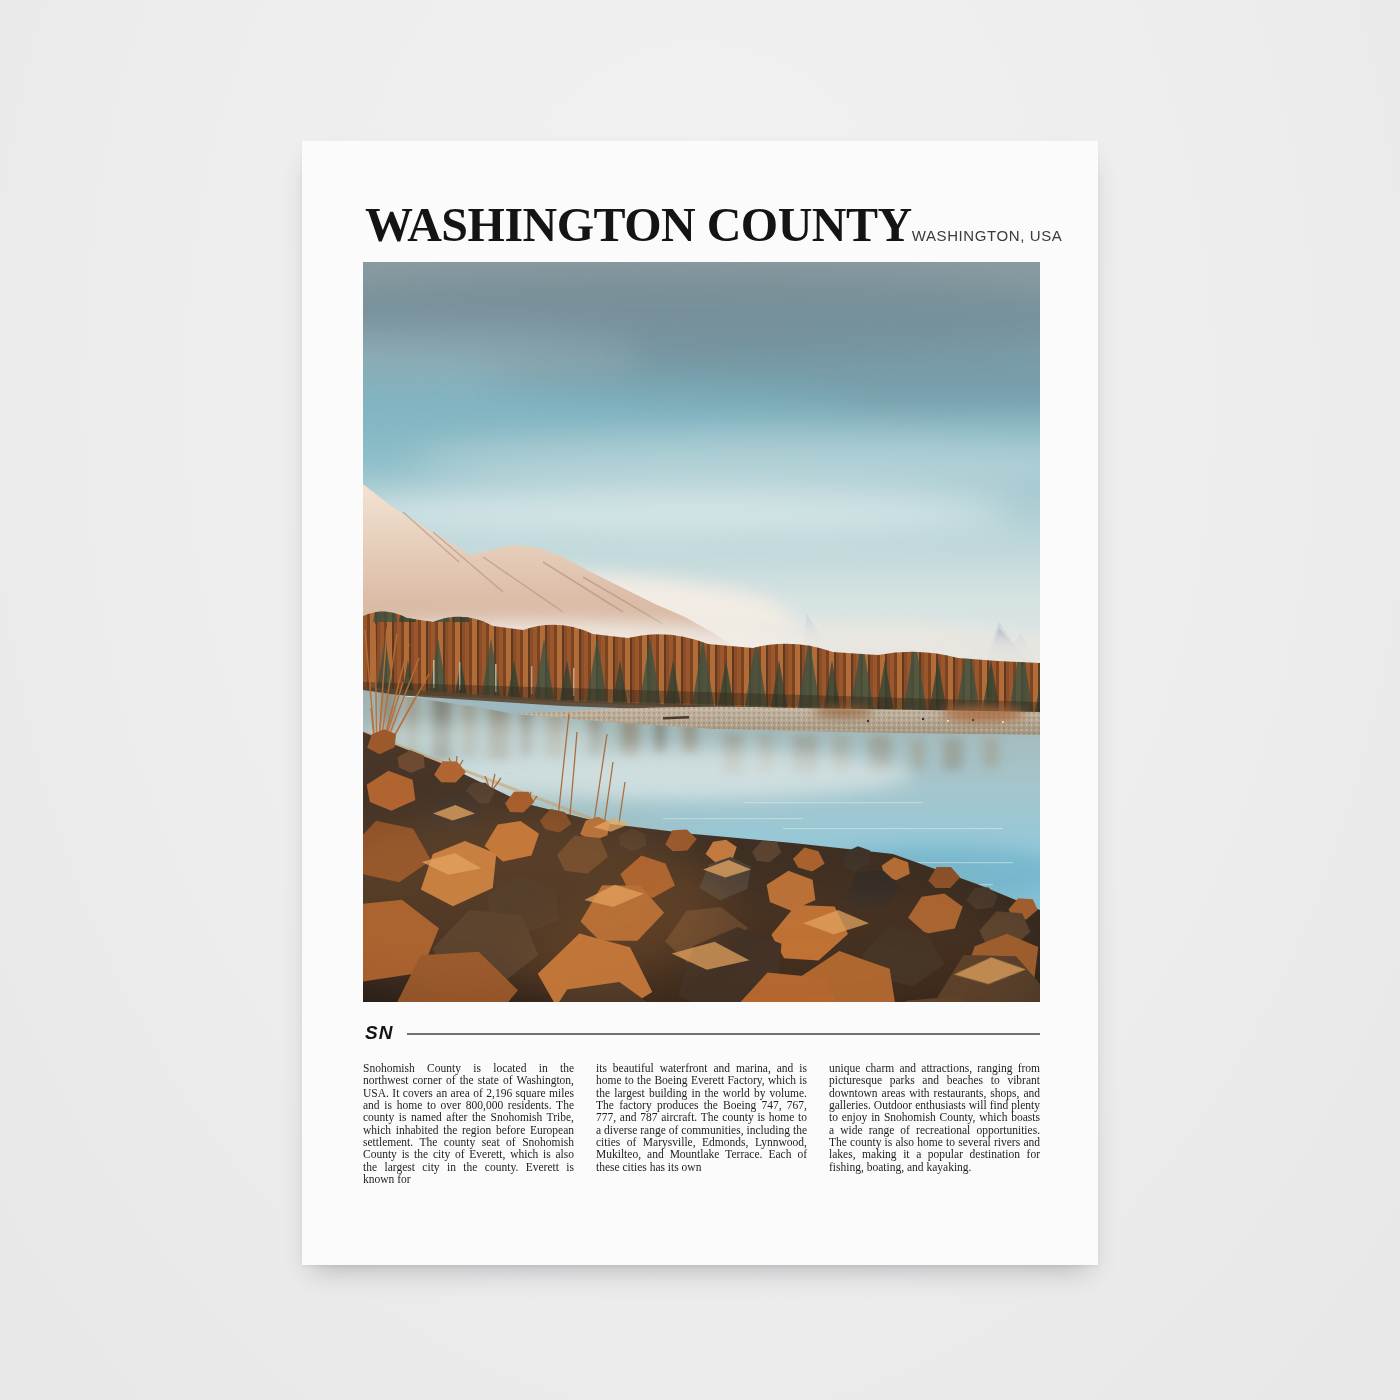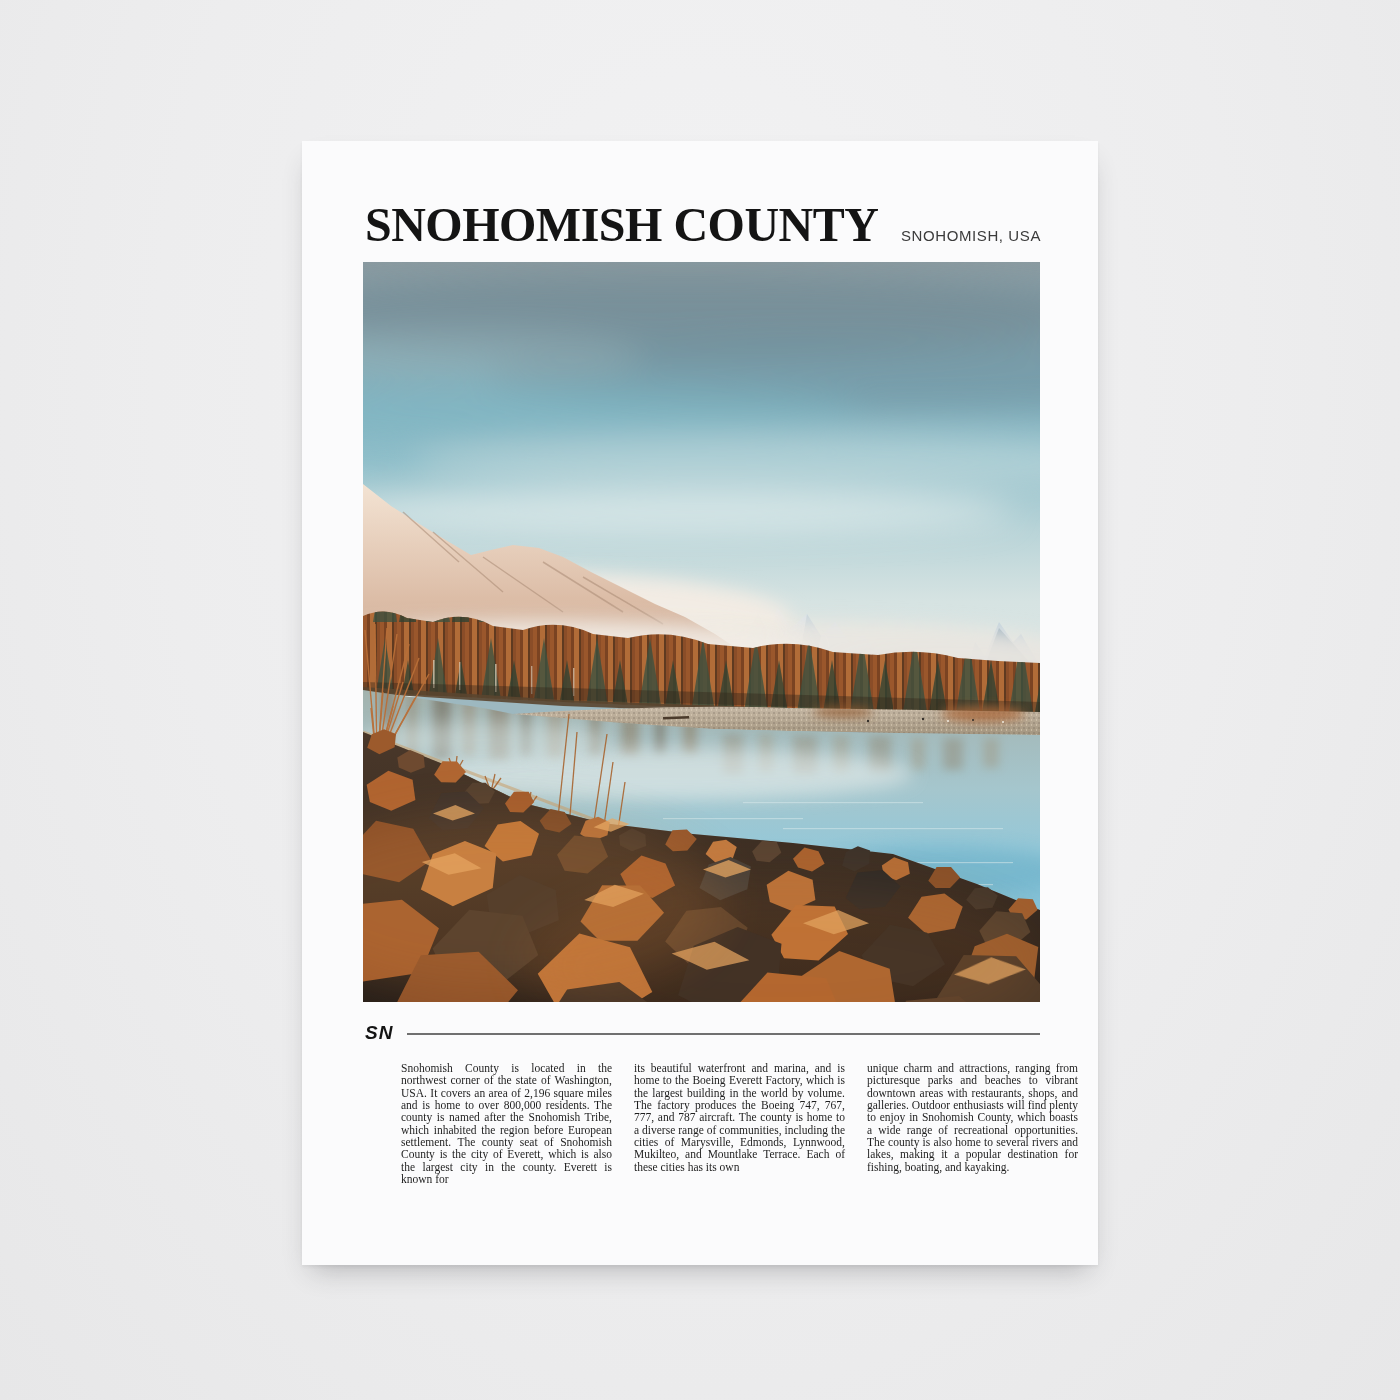--- a/index.html
+++ b/index.html
@@ -32,36 +32,36 @@
   .series{
     position:absolute;left:63px;top:882px;
     font-family:"Liberation Sans", sans-serif;font-weight:700;font-size:19px;
     letter-spacing:1px;color:#141414;line-height:1;font-style:italic;
   }
   .rule{
     position:absolute;left:105px;top:892px;width:633px;height:2px;background:#707070;
   }
   .columns{
     position:absolute;left:61px;top:921px;width:677px;
-    display:flex;gap:22px;margin-left:38px;
+    display:flex;gap:22px;
   }
   .col{
     flex:1 1 0;
     font-family:"Liberation Serif", serif;font-size:11.5px;line-height:12.35px;
     color:#1e1e1e;text-align:justify;
   }
 </style>
 </head>
 <body>
 
 <div class="poster">
 
   <div class="header">
-    <div class="title">SNOHOMISH COUNTY</div>
-    <div class="subtitle">SNOHOMISH, USA</div>
+    <div class="title">WASHINGTON COUNTY</div>
+    <div class="subtitle">WASHINGTON, USA</div>
   </div>
 
   <div class="photo">
     <svg width="677" height="740" viewBox="0 0 677 740" xmlns="http://www.w3.org/2000/svg">
       <defs>
         <linearGradient id="gSky" x1="0" y1="0" x2="0" y2="1">
           <stop offset="0" stop-color="#8b9ba1"></stop>
           <stop offset=".12" stop-color="#84a1ac"></stop>
           <stop offset=".28" stop-color="#7fadbb"></stop>
           <stop offset=".45" stop-color="#90bfca"></stop>

